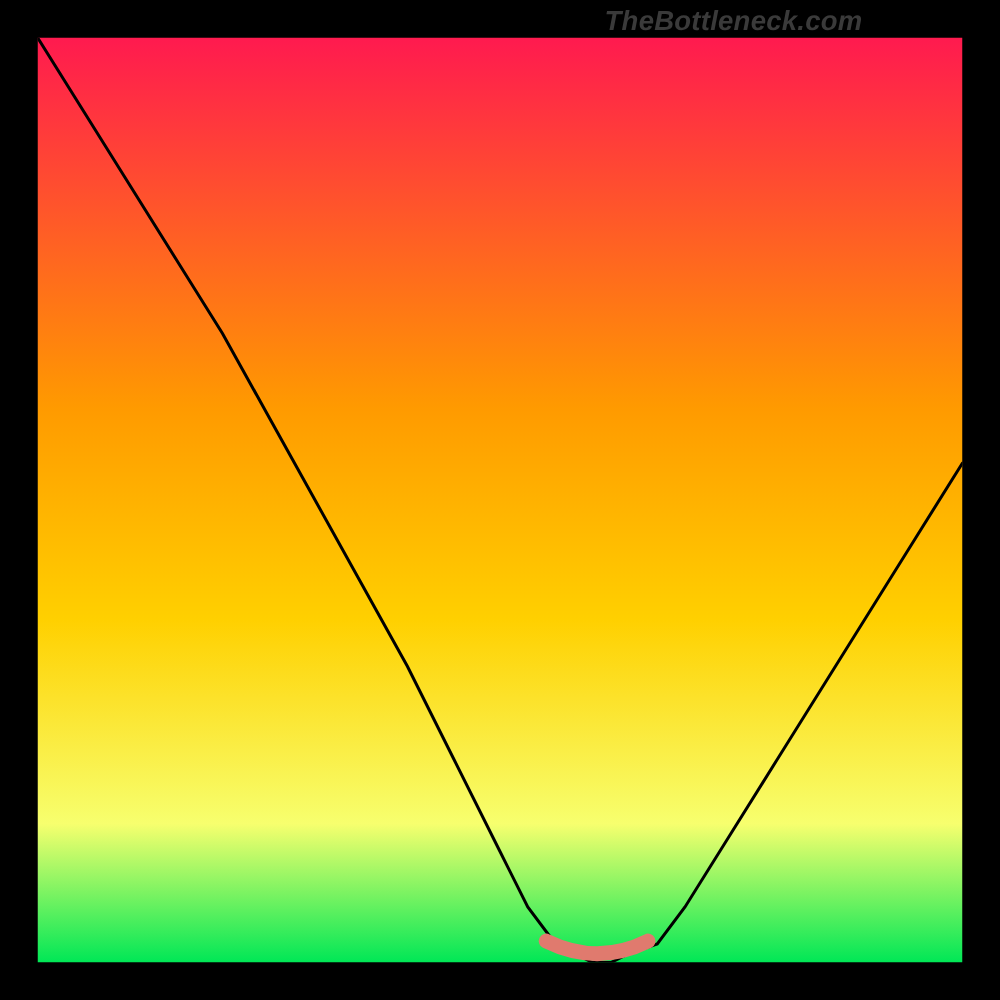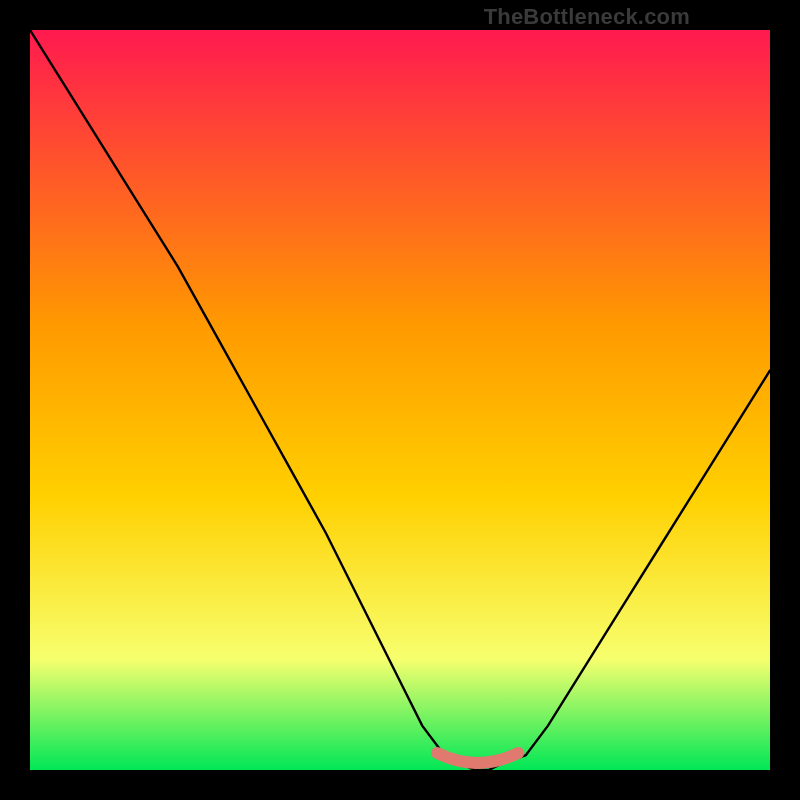--- a/index.html
+++ b/index.html
@@ -11,20 +11,21 @@
     overflow: hidden;
     font-family: Arial, Helvetica, sans-serif;
   }
   .frame {
     position: absolute;
     top: 0;
     left: 0;
     width: 700px;
     height: 800px;
     background: #000;
+    font-style: italic;
   }
   .watermark {
     position: absolute;
     top: 4px;
     right: 10px;
     color: #3a3a3a;
     font-size: 22px;
     font-weight: 600;
     letter-spacing: 0.2px;
     user-select: none;

